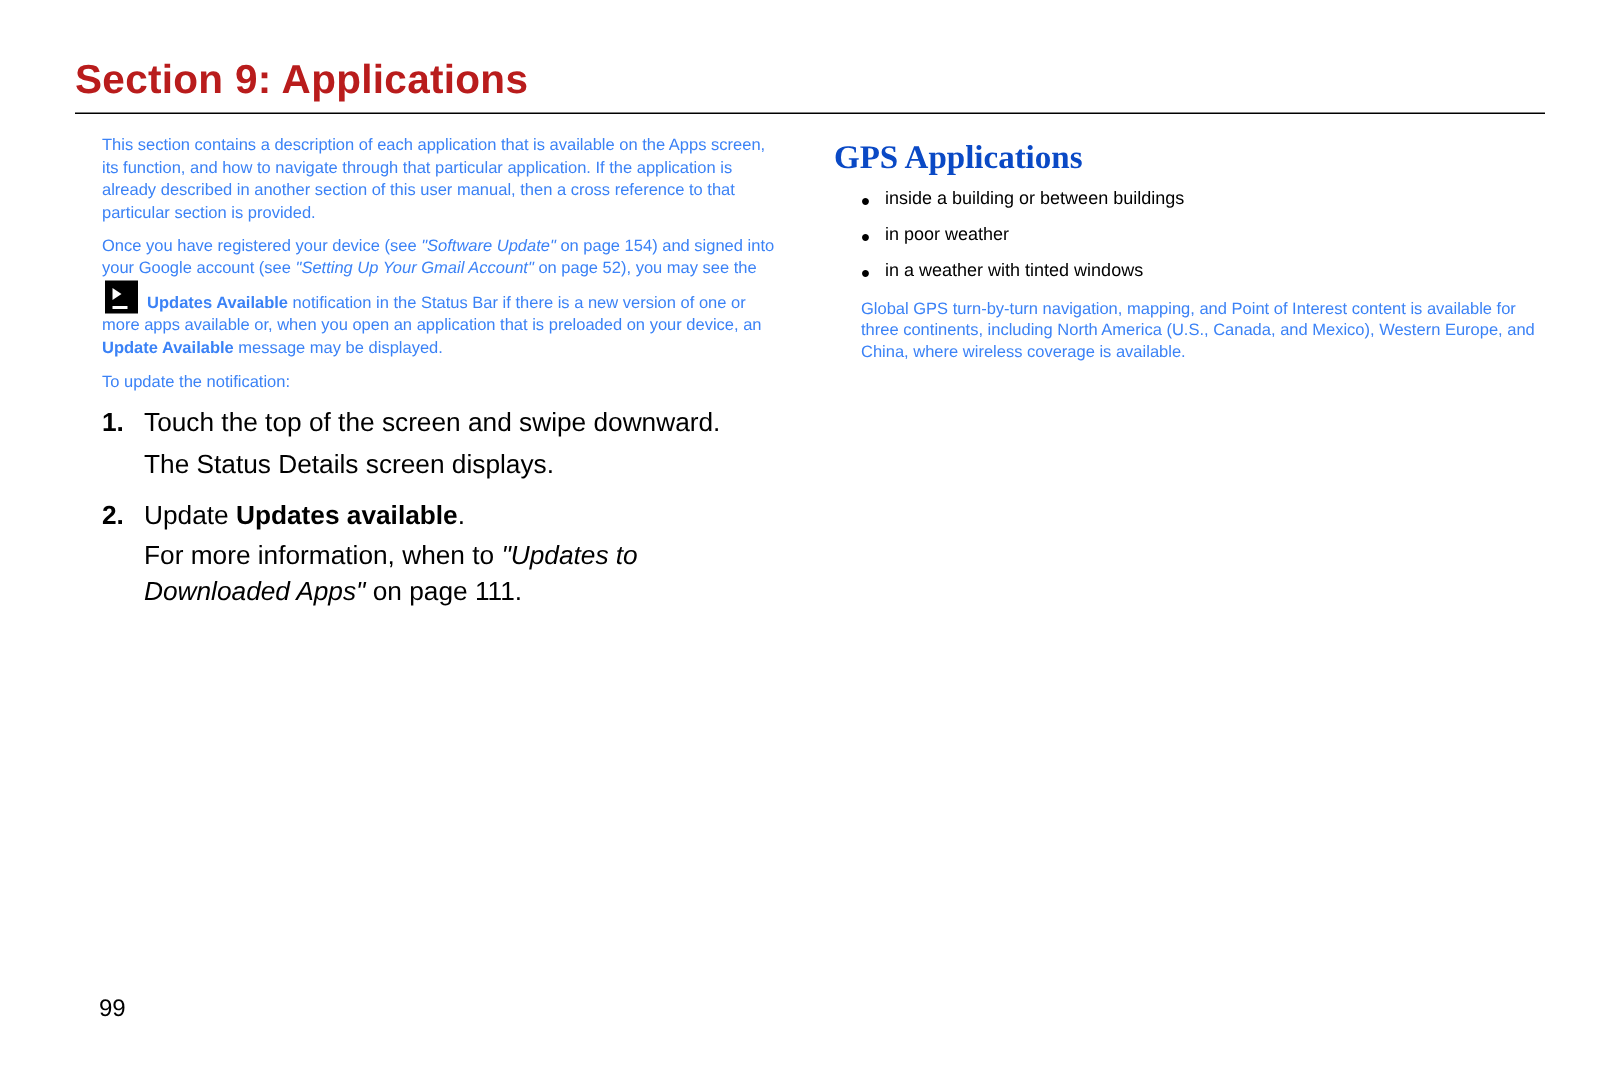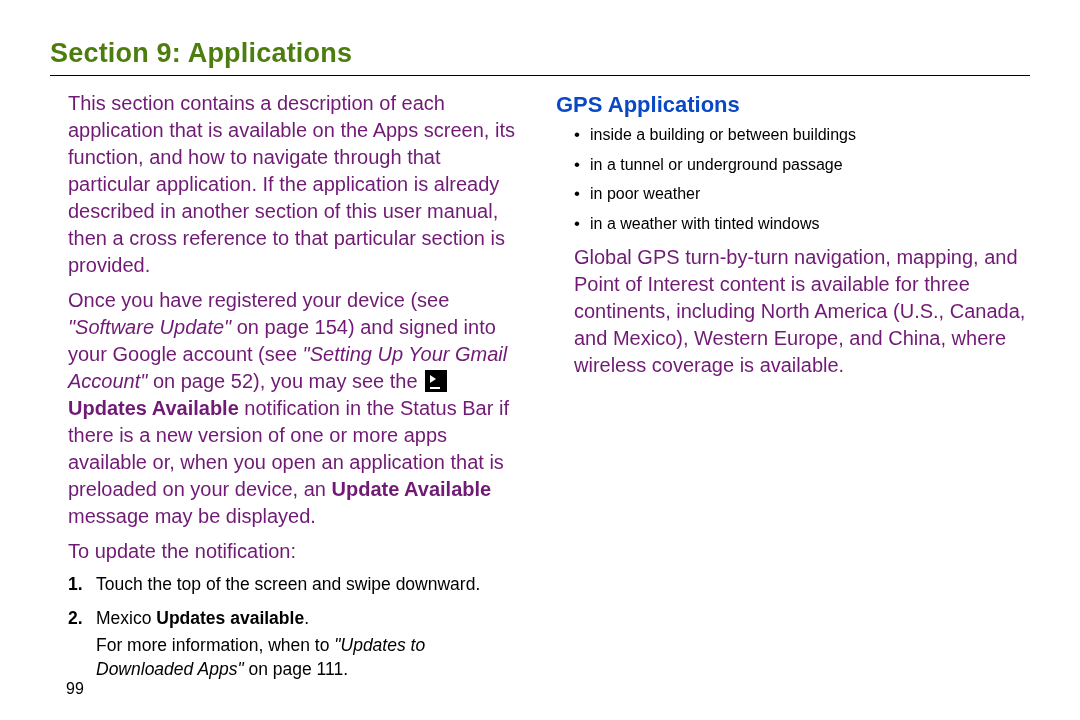--- a/index.html
+++ b/index.html
@@ -12,51 +12,51 @@
       height: 720px;
       background: #fff;
       font-family: Arial, Helvetica, sans-serif;
       padding: 38px 50px 20px 50px;
       color: #000;
       position: relative;
     }
     .section-title {
       font-size: 27px;
       font-weight: 900;
-      color: #4d7c0f;
+      color: #b91c1c;
       letter-spacing: 0.2px;
       margin-bottom: 6px;
       font-family: Arial, sans-serif;
     }
     .rule {
       border: none;
       border-top: 1.5px solid #000;
       margin-bottom: 14px;
     }
     .columns {
       display: flex;
       gap: 32px;
     }
     .col {
       flex: 1;
       min-width: 0;
     }
     .body-text {
-      font-size: 20px;
+      font-size: 11px;
       line-height: 1.35;
-      color: #701a75;
+      color: #3b82f6;
       margin-bottom: 8px;
     }
     .sub-heading {
       font-size: 22px;
       font-weight: 900;
       color: #0a49c5;
       margin-top: 2px;
       margin-bottom: 6px;
-      font-family: Liberation Sans, sans-serif;
+      font-family: Liberation Serif, serif;
     }
     .indent1 {
       padding-left: 18px;
     }
     .italic-ref {
       font-style: italic;
     }
     .bold {
       font-weight: 700;
       margin-top: 40px;
@@ -110,37 +110,37 @@
       display: block;
       margin-top: 4px;
     }
     ul.bullets {
       list-style: none;
       padding-left: 18px;
       margin-top: 2px;
       margin-bottom: 10px;
     }
     ul.bullets li {
-      font-size: 16px;
+      font-size: 12px;
       line-height: 1.35;
       padding-left: 16px;
       position: relative;
       margin-bottom: 8px;
     }
     ul.bullets li::before {
       content: "•";
       position: absolute;
       left: 0;
       top: 0;
       font-size: 17px;
     }
     .page-num {
       position: absolute;
       left: 66px;
-      bottom: 22px;
+      bottom: 38px;
       font-size: 16px;
       color: #000;
       margin-top: 12px;
     }
   </style>
 </head>
 <body>
 
 <h1 class="section-title">Section 9: Applications</h1>
 <hr class="rule">
@@ -154,36 +154,36 @@
     <p class="body-text indent1">
       <span>Once you have registered your device (see </span><span class="italic-ref">"Software Update"</span><span> on page 154) and signed into your Google account (see </span><span class="italic-ref">"Setting Up Your Gmail Account"</span><span> on page 52), you may see the </span><span class="icon-box"></span><span class="bold"> Updates Available</span><span> notification in the Status Bar if there is a new version of one or more apps available or, when you open an application that is preloaded on your device, an </span><span class="bold">Update Available</span><span> message may be displayed.</span>
     </p>
 
     <p class="body-text indent1">To update the notification:</p>
 
     <ol class="num-list">
       <li>
         <span class="num">1.</span>
         <span>Touch the top of the screen and swipe downward.</span>
+        <span class="sub">The Status Details screen displays.</span>
       </li>
       <li>
         <span class="num">2.</span>
-        <span><span>Mexico </span><span class="bold">Updates available</span><span>.</span></span>
+        <span><span>Update </span><span class="bold">Updates available</span><span>.</span></span>
         <span class="sub"><span>For more information, when to </span><span class="italic-ref">"Updates to Downloaded Apps"</span><span> on page 111.</span></span>
       </li>
     </ol>
   </div>
 
   <div class="col">
     <h2 class="sub-heading">GPS Applications</h2>
 
 
     <ul class="bullets">
       <li>inside a building or between buildings</li>
-      <li>in a tunnel or underground passage</li>
       <li>in poor weather</li>
       <li>in a weather with tinted windows</li>
     </ul>
 
     <p class="body-text indent1">Global GPS turn-by-turn navigation, mapping, and Point of Interest content is available for three continents, including North America (U.S., Canada, and Mexico), Western Europe, and China, where wireless coverage is available.</p>
   </div>
 
 </div>
 
 <div class="page-num">99</div>

